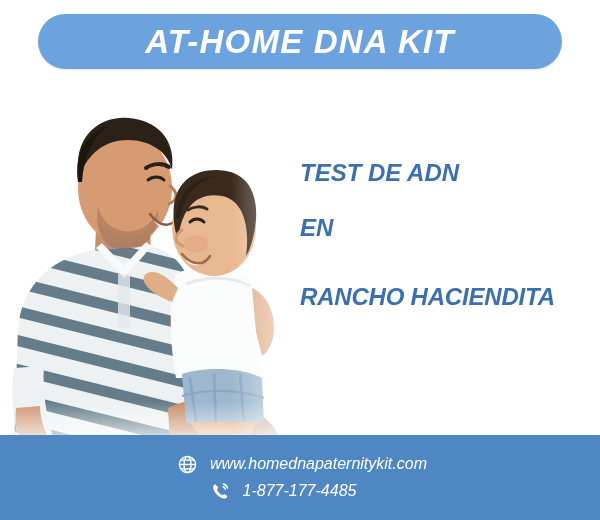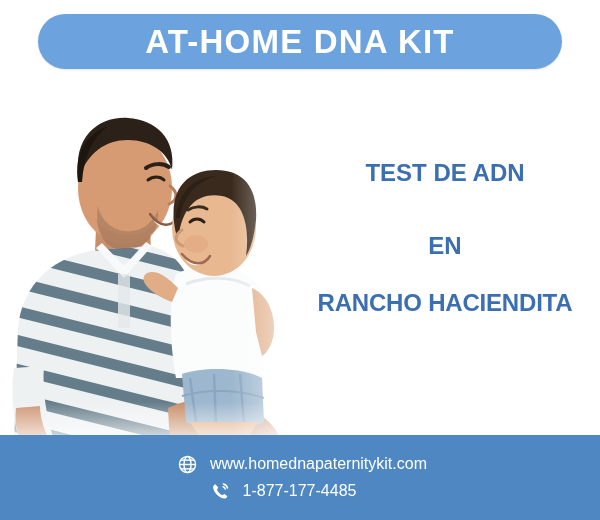--- a/index.html
+++ b/index.html
@@ -12,20 +12,21 @@
     background: #ffffff;
     font-family: "Liberation Sans", sans-serif;
     overflow: hidden;
   }
   .poster {
     position: relative;
     width: 600px;
     height: 520px;
     background: #ffffff;
     overflow: hidden;
+    font-style: italic;
   }
 
   
   .badge-wrap {
     position: absolute;
     left: 0;
     top: 14px;
     width: 600px;
     display: flex;
     justify-content: center;
@@ -64,32 +65,31 @@
     width: 330px;
     height: 368px;
   }
 
   
   .headline {
     position: absolute;
     left: 300px;
     top: 160px;
     width: 290px;
-    text-align: center;
     z-index: 4;
   }
   .headline-line {
     color: #3b6fb0;
     font-weight: bold;
     line-height: 1.05;
     white-space: nowrap;
   }
   .hl-1 { font-size: 24px; }
-  .hl-2 { font-size: 24px; margin-top: 48px; }
-  .hl-3 { font-size: 24px; margin-top: 32px; letter-spacing: -0.2px; }
+  .hl-2 { font-size: 24px; margin-top: 30px; }
+  .hl-3 { font-size: 24px; margin-top: 44px; letter-spacing: -0.2px; }
 
   
   .footer {
     position: absolute;
     left: 0;
     bottom: 0;
     width: 600px;
     height: 85px;
     background: #4e87c2;
     z-index: 6;

